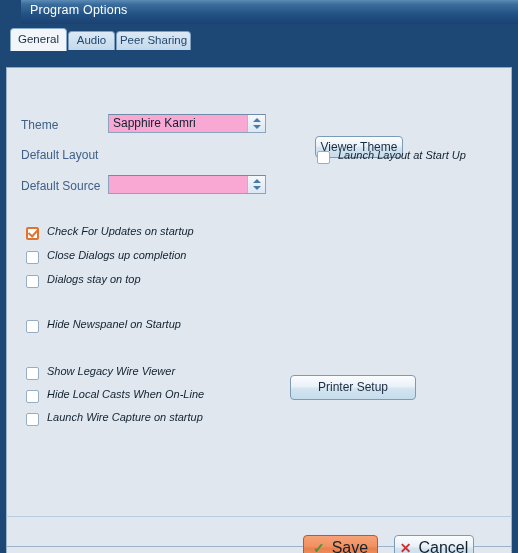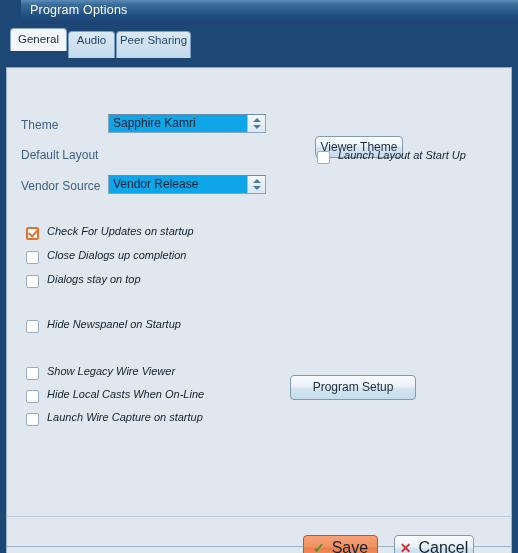--- a/index.html
+++ b/index.html
@@ -64,21 +64,21 @@
   .tabstrip {
     position: absolute;
     left: 6px;
     top: 4px;
     width: 506px;
     height: 22px;
   }
   .tab {
     position: absolute;
     top: 3px;
-    height: 27px;
+    height: 19px;
     box-sizing: border-box;
     border: 1px solid #7d9fc0;
     border-bottom: none;
     border-radius: 4px 4px 0 0;
     background: linear-gradient(to bottom, #dce9f4 0%, #c3d9ec 100%);
     color: #22486f;
     font-size: 11.5px;
     line-height: 17px;
     text-align: center;
     cursor: pointer;
@@ -125,21 +125,21 @@
     position: absolute;
     font-size: 12px;
     color: #3f6088;
     white-space: nowrap;
   }
   
   .combo {
     position: absolute;
     height: 19px;
     box-sizing: border-box;
-    background: #0ea5e9;
+    background: #f9a8d4;
     border: 1px solid #8aa4bd;
     border-top-color: #6f8ba8;
   }
   .combo-value {
     position: absolute;
     left: 4px;
     top: 1px;
     font-size: 12px;
     color: #11202e;
     white-space: nowrap;
@@ -281,37 +281,36 @@
       <div class="combo" style="left:101px; top:46px; width:158px;">
         <div class="combo-value">Sapphire Kamri</div>
         <div class="spinner">
           <div class="spin-up"></div>
           <div class="spin-dn"></div>
         </div>
       </div>
 
       <div class="field-label" style="left:14px; top:80px;">Default Layout</div>
 
-      <div class="field-label" style="left:14px; top:111px;">Vendor Source</div>
+      <div class="field-label" style="left:14px; top:111px;">Default Source</div>
       <div class="combo" style="left:101px; top:107px; width:158px;">
-        <div class="combo-value">Vendor Release</div>
         <div class="spinner">
           <div class="spin-up"></div>
           <div class="spin-dn"></div>
         </div>
       </div>
 
       <div class="btn btn-apply">Viewer Theme</div>
 
       <div class="cbrow" style="left:310px; top:83px;">
         <div class="cbox"></div>
         <div class="cblabel">Launch Layout at Start Up</div>
       </div>
 
-      <div class="btn btn-printer">Program Setup</div>
+      <div class="btn btn-printer">Printer Setup</div>
 
       <div class="cbrow" style="left:19px; top:159px;">
         <div class="cbox checked"></div>
         <div class="cblabel">Check For Updates on startup</div>
       </div>
       <div class="cbrow" style="left:19px; top:183px;">
         <div class="cbox"></div>
         <div class="cblabel">Close Dialogs up completion</div>
       </div>
       <div class="cbrow" style="left:19px; top:207px;">

